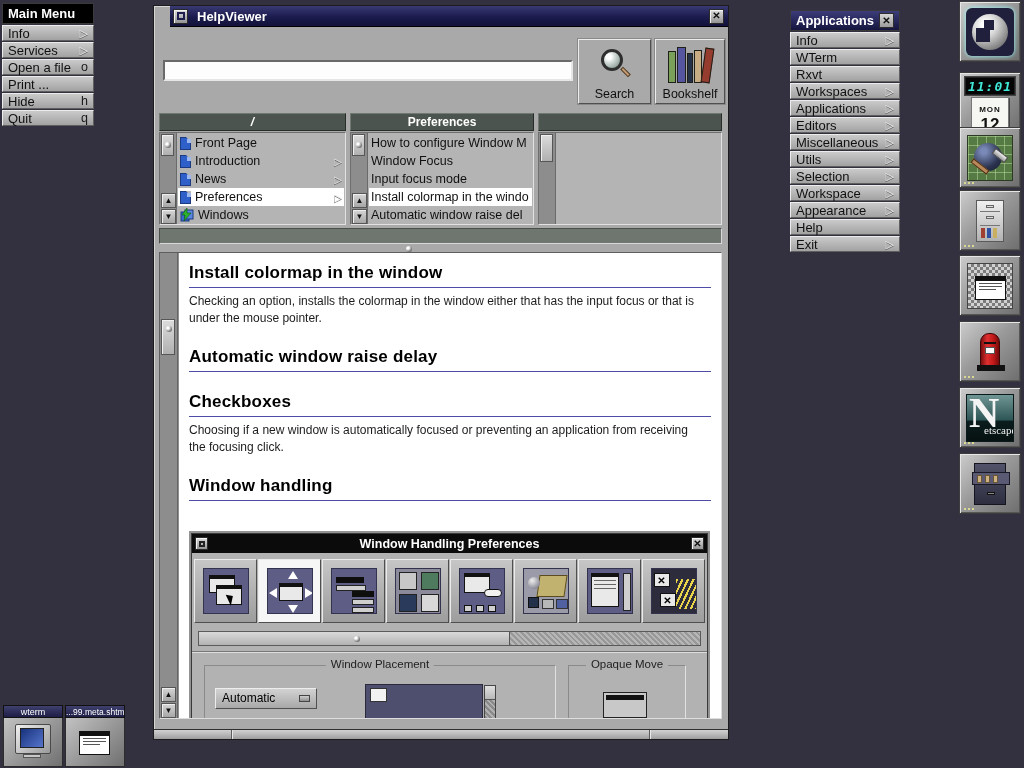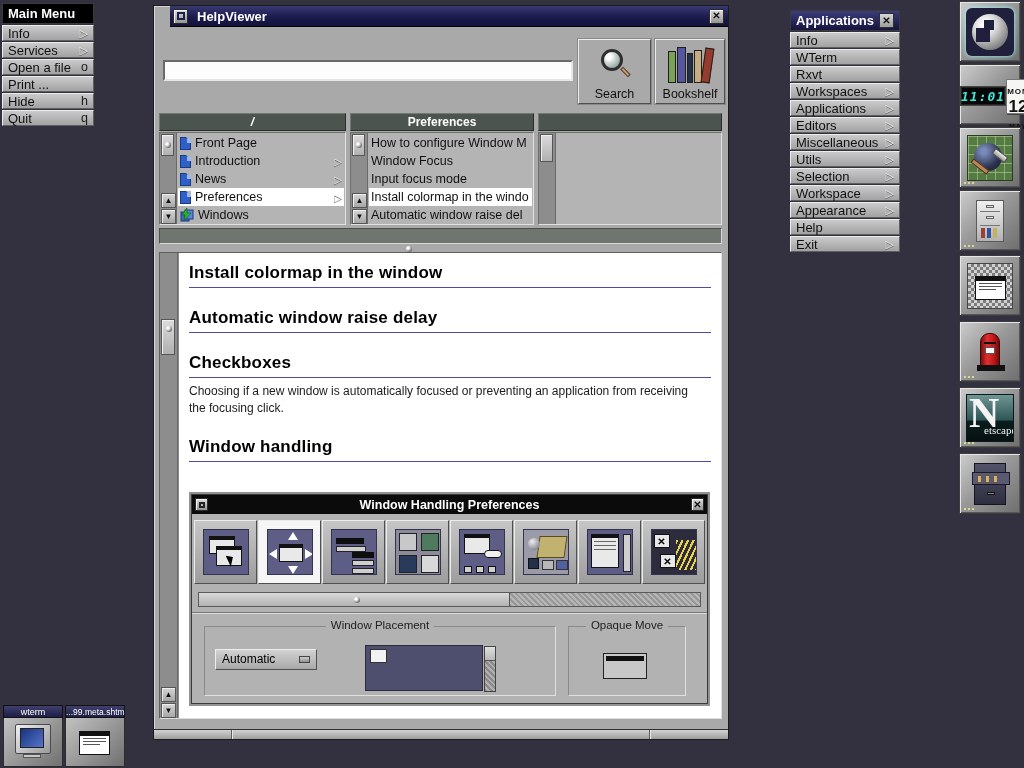--- a/index.html
+++ b/index.html
@@ -402,20 +402,21 @@
         <span class="knob">
             <span class="dimple" style="left:4px;top:6px;"></span>
           </span>
         <span class="sbtn" style="bottom:16px;">▲</span>
         <span class="sbtn" style="bottom:0;">▼</span>
       </div>
       <div class="page">
 
         <div class="section">
           <h3>Install colormap in the window</h3>
+          <p>Checking an option, installs the colormap in the window either that has the input focus or that is under the mouse pointer.</p>
         </div>
 
         <div class="section">
           <h3>Automatic window raise delay</h3>
         </div>
 
         <div class="section">
           <h3>Checkboxes</h3>
           <p>Choosing if a new window is automatically focused or preventing an application from receiving the focusing click.</p>
         </div>
@@ -615,21 +616,21 @@
   </div>
 
   <div class="dock-tile" style="top:1px;">
     <span class="wm-logo">
       <span class="sphere"></span>
         <span class="step1"></span>
         <span class="step2"></span>
     </span>
   </div>
 
-  <div class="dock-tile" style="top:64px;flex-direction:row;justify-content:flex-start;padding-top:3px;">
+  <div class="dock-tile" style="top:72px;flex-direction:column;justify-content:flex-start;padding-top:3px;">
     <span class="lcd">11:01</span>
     <span class="cal">
       <span class="d1">MON</span>
       <span class="d2" style="display:block;">12</span>
       <span class="d3">MAY</span>
     </span>
   </div>
 
   <div class="dock-tile" style="top:127px;">
     <span class="paint">

